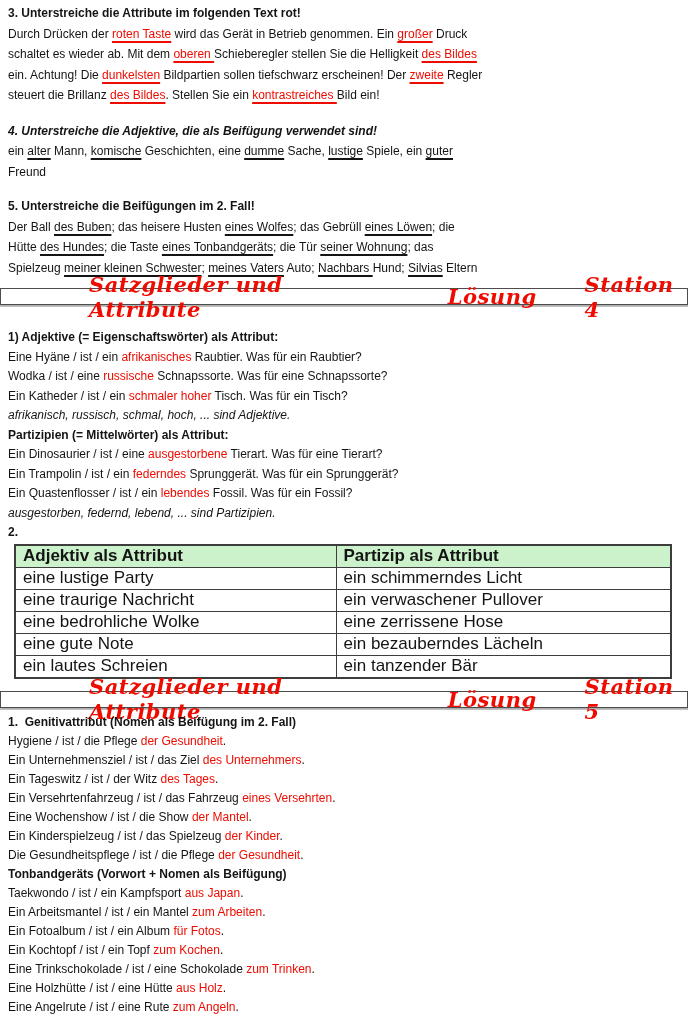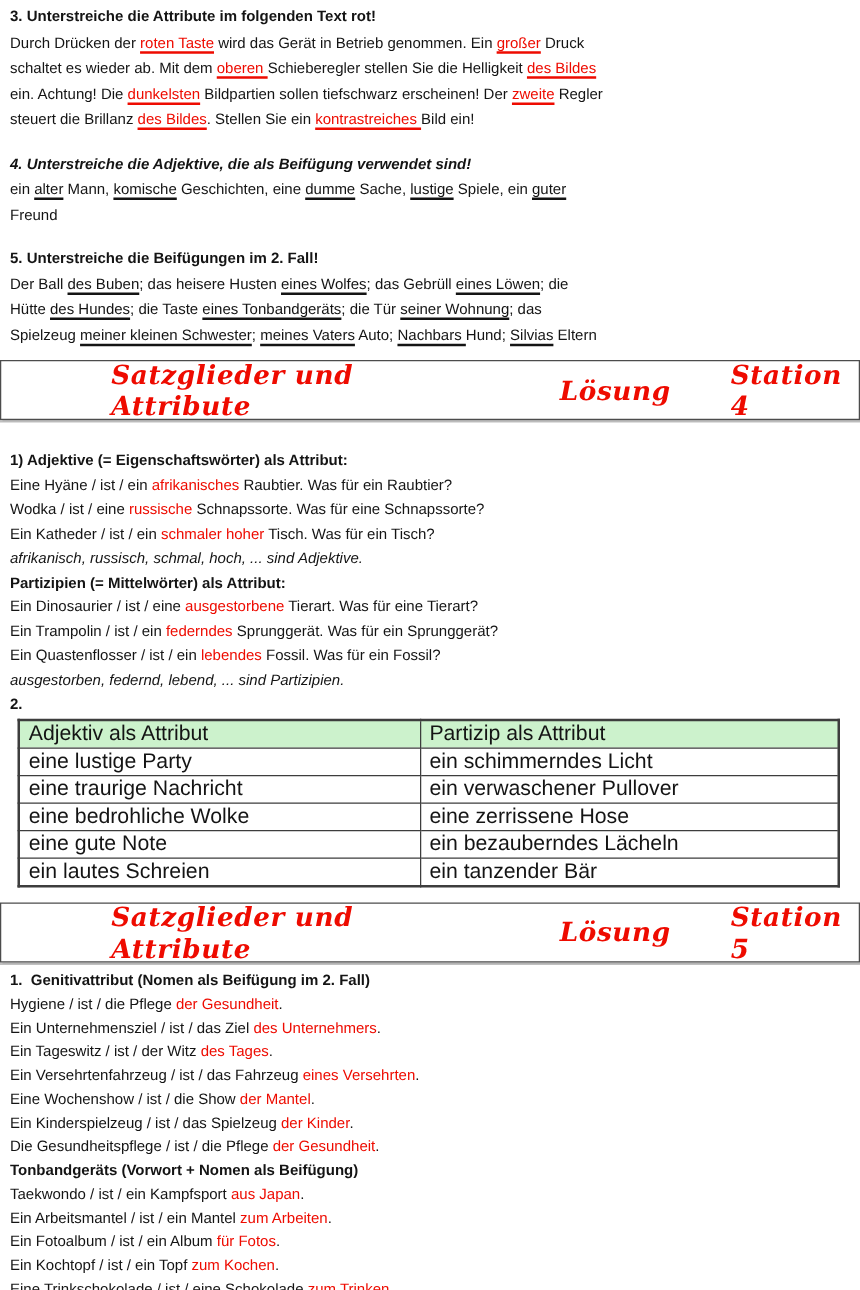--- a/index.html
+++ b/index.html
@@ -22,21 +22,21 @@
   .b{font-weight:bold;}
   .i{font-style:italic;}
   .bi{font-weight:bold;font-style:italic;}
   .r{color:var(--red);}
   .u{text-decoration:underline;text-decoration-thickness:1.5px;text-underline-offset:2.5px;}
   .ru{color:var(--red);text-decoration:underline;text-decoration-thickness:1.8px;text-underline-offset:2.5px;text-align:right;}
   .gap{width:100%;}
   .banner{
     box-sizing:border-box;
     margin:0 -8px;                 
-    height:48px;
+    height:17px;
     border:1px solid #4c4c4c;
     box-shadow:0 2px 0 rgba(140,140,140,.55), 2px 1px 0 rgba(160,160,160,.4);
     background:#fff;
     display:flex;align-items:center;
     font-family:"DejaVu Serif", serif;
     font-style:italic;font-weight:bold;
     font-size:21px;color:var(--red);
     letter-spacing:.5px;
   }
   .banner .t1{margin-left:88px;}
@@ -46,21 +46,21 @@
     border-collapse:collapse;table-layout:fixed;
     margin:1px 0 0 6px;width:658px;
     border:2px solid var(--rule);
   }
   table.answers th, table.answers td{
     border:1px solid var(--rule);
     font-size:17px;height:19px;
     padding:0 4px 1px 7px;text-align:left;
     white-space:nowrap;overflow:hidden;
   }
-  table.answers th{background:var(--table-green);font-weight:normal;}
+  table.answers th{background:var(--table-green);font-weight:bold;}
   table.answers td{font-weight:normal;}
   col.c1{width:321px;}
 </style>
 </head>
 <body>
 
 <div class="page">
   <div class="sec-top">
       <div class="line b"><span>3. Unterstreiche die Attribute im folgenden Text rot!</span></div>
       <div class="line "><span>Durch Drücken der </span><span class="ru">roten Taste</span><span> wird das Gerät in Betrieb genommen. Ein </span><span class="ru">großer</span><span> Druck</span></div>

